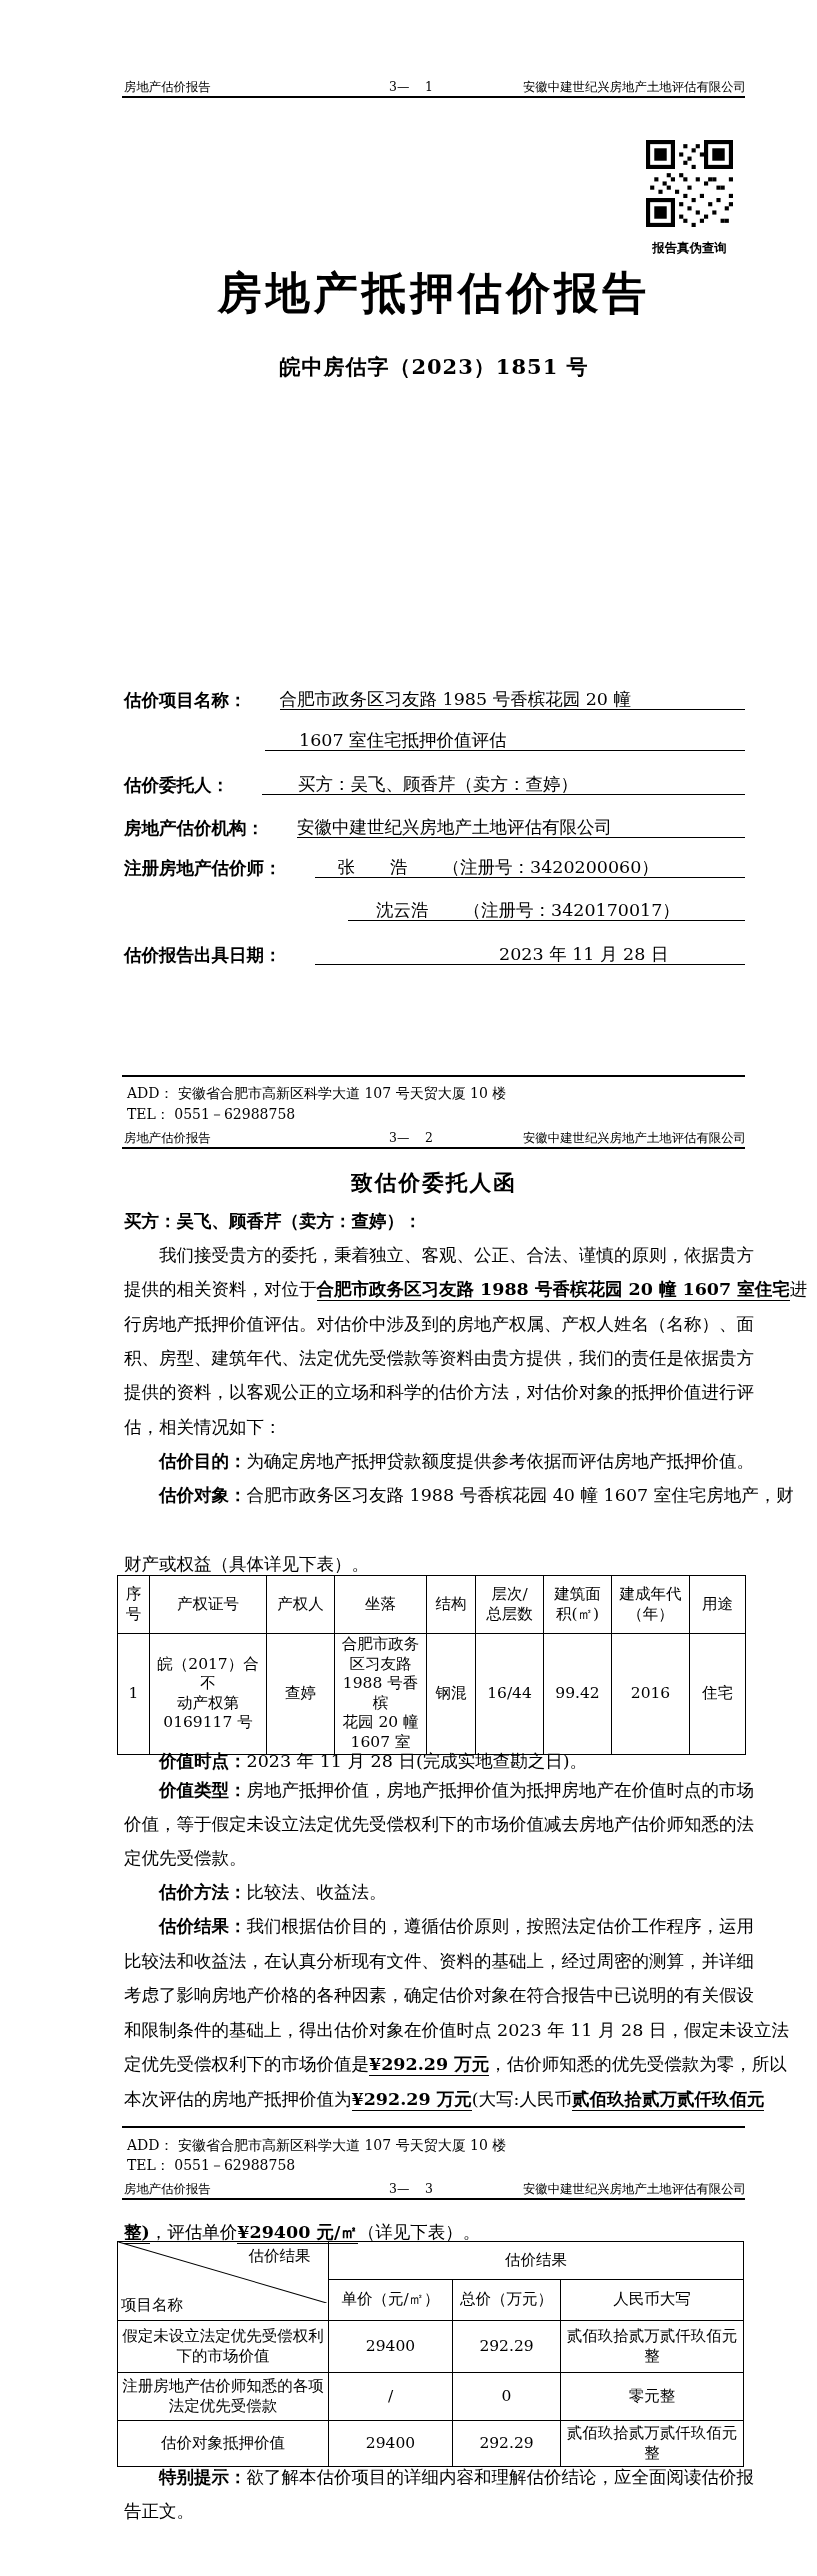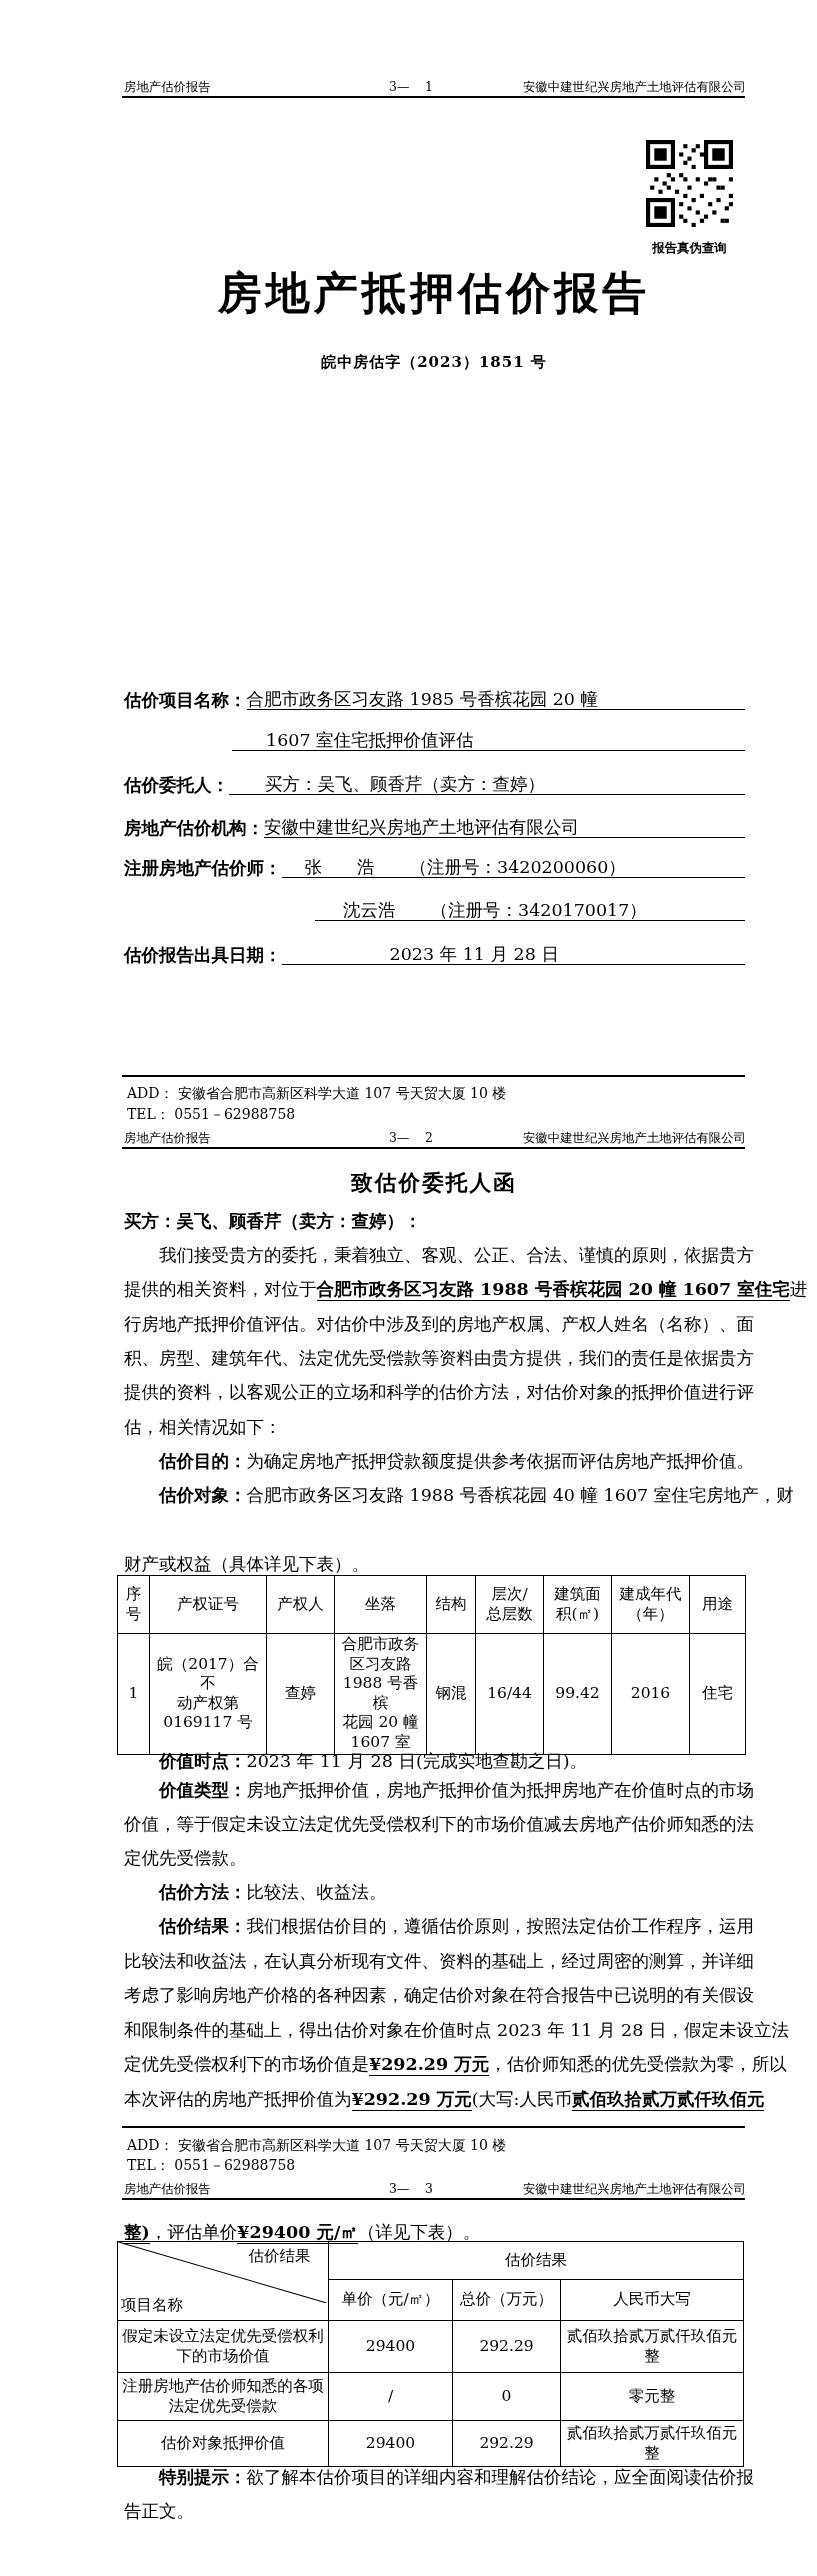--- a/index.html
+++ b/index.html
@@ -3,23 +3,23 @@
 <meta charset="utf-8">
 <style>
   html,body{margin:0;padding:0;background:#ffffff;}
   body{font-family:"DejaVu Serif","Liberation Serif",serif;color:#000;}
   .canvas{position:relative;width:818px;height:3300px;background:#fff;overflow:hidden;}
   .abs{position:absolute;}
   .hline{position:absolute;left:122px;width:623px;height:2.1px;background:#000;}
   .hdrtext{font-size:12.4px;line-height:1.1;white-space:pre;}
   .hdr-right{position:absolute;right:72px;text-align:right;}
   .bigtitle{font-size:44px;font-weight:bold;letter-spacing:4.1px;white-space:pre;}
-  .docno{font-size:15px;font-weight:bold;letter-spacing:1px;white-space:pre;}
+  .docno{font-size:21px;font-weight:bold;letter-spacing:1px;white-space:pre;}
   .center-band{position:absolute;left:121px;width:626px;text-align:center;}
-  .frow{position:absolute;left:124px;width:621px;display:flex;align-items:flex-end;height:23px;font-size:17.5px;line-height:1.1;}
+  .frow{position:absolute;left:124px;width:621px;display:flex;align-items:flex-end;height:23px;font-size:17.5px;line-height:1.1;gap:33px;}
   .frow .lbl{font-weight:bold;white-space:pre;}
   .frow .val{flex:1;border-bottom:1.5px solid #000;white-space:pre;}
   .frow .spacer{flex:0 0 auto;}
   .bline{position:absolute;font-size:17.5px;line-height:1.22;white-space:pre;}
   .blbl{font-weight:bold;}
   .bu{font-weight:bold;border-bottom:1.5px solid #000;padding-bottom:0.5px;}
   .heading{font-size:21.6px;font-weight:bold;letter-spacing:2.1px;}
   table.doc{border-collapse:collapse;table-layout:fixed;}
   table.doc td{border:1px solid #000;text-align:center;vertical-align:middle;font-size:15.5px;line-height:19.6px;white-space:pre-line;padding:1px 2.1px;box-sizing:border-box;overflow:hidden;}
   .diagcell{position:relative;padding:0 !important;}
@@ -127,21 +127,21 @@
     <span class="val">安徽中建世纪兴房地产土地评估有限公司</span>
   </div>
   <div class="frow" style="top:855px;">
     <span class="lbl">注册房地产估价师：</span>
     <span class="val" style="padding-left:23px;">张　　浩　　（注册号：3420200060）</span>
   </div>
   <div class="frow" style="top:898px;">
     <span class="spacer" style="width:191px;"></span>
     <span class="val" style="padding-left:28px;">沈云浩　　（注册号：3420170017）</span>
   </div>
-  <div class="frow" style="top:942px;">
+  <div class="frow" style="top:942px;text-align:center;">
     <span class="lbl">估价报告出具日期：</span>
     <span class="val" style="padding-left:108px;">2023 年 11 月 28 日</span>
   </div>
 
   <div class="hline" style="top:1075px;"></div>
   <div class="abs footnote" style="top:1085px;left:127px;">ADD： 安徽省合肥市高新区科学大道 107 号天贸大厦 10 楼</div>
   <div class="abs footnote" style="top:1106px;left:127px;">TEL： 0551－62988758</div>
 
   <div class="abs hdrtext" style="top:1131px;left:124px;">房地产估价报告</div>
   <div class="abs hdrtext" style="top:1131px;left:389px;">3—    2</div>

